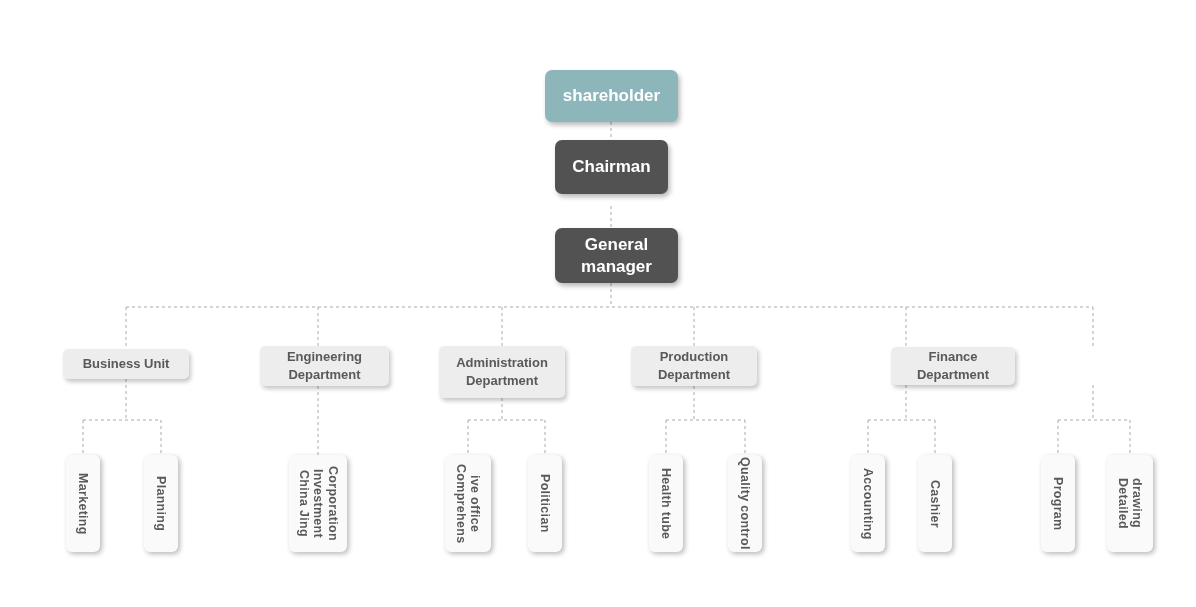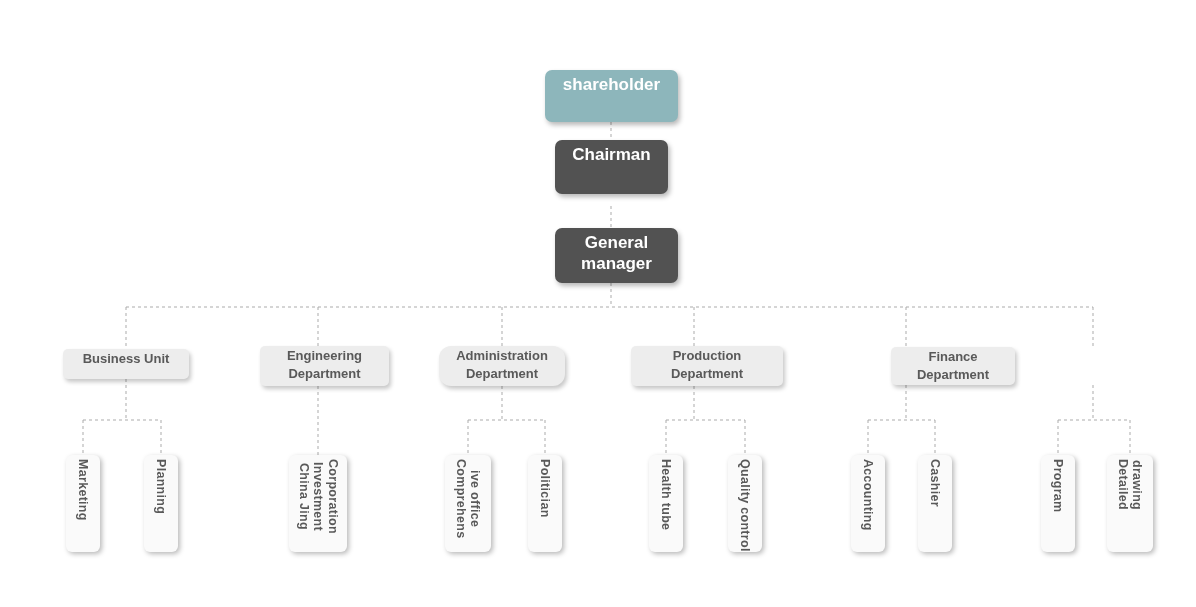--- a/index.html
+++ b/index.html
@@ -16,21 +16,21 @@
     overflow: hidden;
   }
   svg.connectors {
     position: absolute;
     left: 0; top: 0;
     pointer-events: none;
   }
   .node {
     position: absolute;
     display: flex;
-    align-items: flex-start;
+    align-items: center;
     justify-content: center;
     text-align: center;
     border-radius: 7px;
     box-sizing: border-box;
     box-shadow: 2px 3px 5px rgba(0,0,0,0.28);
   }
   .node-top {
     color: var(--text-light, #ffffff);
     font-size: 17px;
     font-weight: bold;
@@ -105,25 +105,25 @@
   </div>
 
   <div class="node node-dept" style="left:63px;  top:349px; width:126px; height:30px;">
     <span>Business Unit</span>
   </div>
 
   <div class="node node-dept" style="left:260px; top:346px; width:129px; height:40px;">
     <span>Engineering Department</span>
   </div>
 
-  <div class="node node-dept" style="left:439px; top:346px; width:126px; height:40px;border-radius:12px;">
+  <div class="node node-dept" style="left:439px; top:346px; width:126px; height:52px;">
     <span>Administration Department</span>
   </div>
 
-  <div class="node node-dept" style="left:631px; top:346px; width:152px; height:40px;">
+  <div class="node node-dept" style="left:631px; top:346px; width:126px; height:40px;">
     <span>Production Department</span>
   </div>
 
   <div class="node node-dept" style="left:844px; top:347px; width:124px; height:38px;margin-left:47px;">
     <span>Finance Department</span>
   </div>
 
 
   <div class="node node-leaf" style="left:66px; width:34px;">
     <span>Marketing</span>

